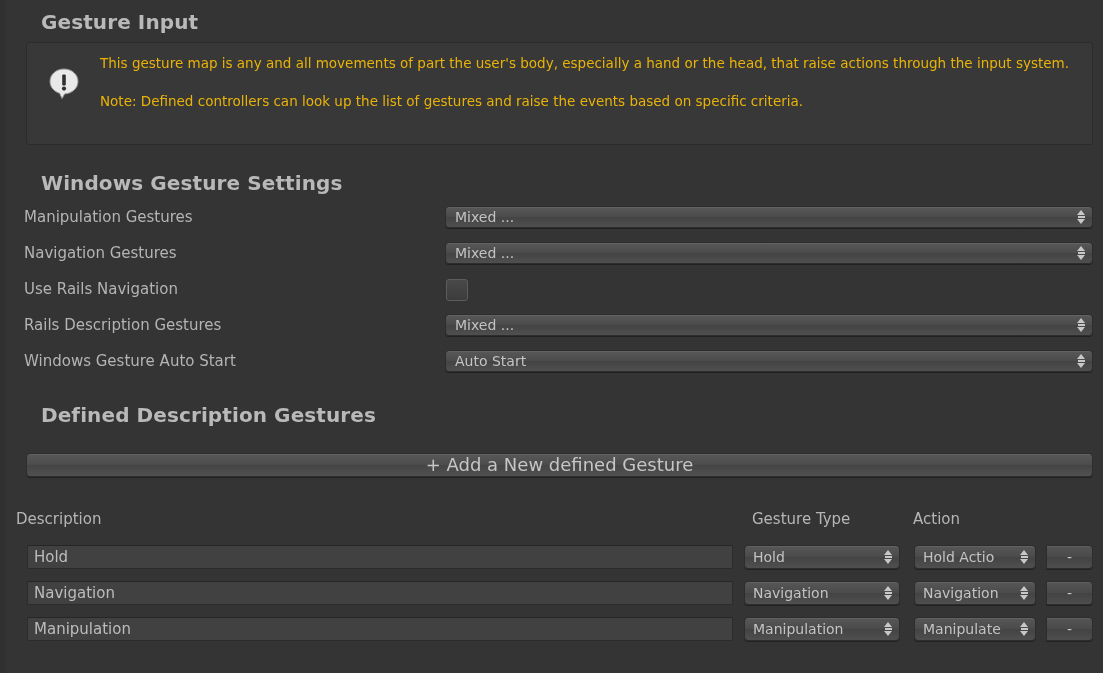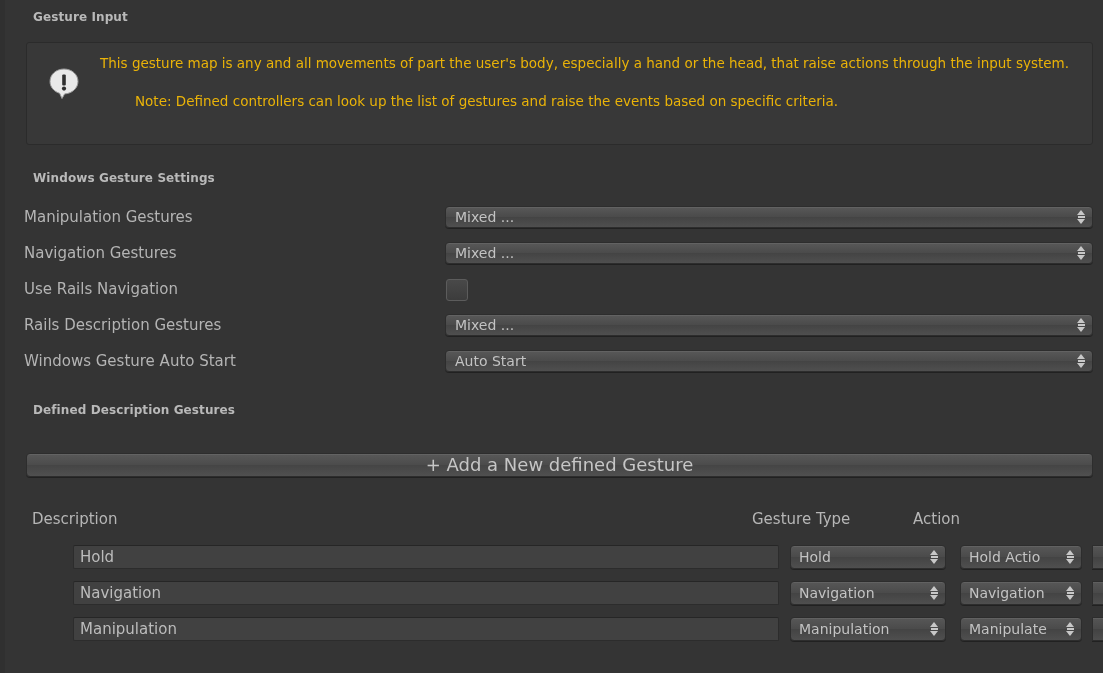--- a/index.html
+++ b/index.html
@@ -27,22 +27,22 @@
   .left-gutter {
     position: absolute;
     left: 0; top: 0;
     width: 5px; height: 673px;
     background: #303030;
   }
 
   
   .section-title {
     position: absolute;
-    left: 33px;
-    font-size: 12px;
+    left: 41px;
+    font-size: 20px;
     font-weight: bold;
     color: #b9b9b9;
     letter-spacing: 0.1px;
     white-space: nowrap;
   }
   #title-gesture-input    { top: 10px; }
   #title-windows-settings { top: 171px; }
   #title-defined          { top: 403px; }
 
   
@@ -67,21 +67,21 @@
   .helpbox-text {
     position: absolute;
     left: 73px;
     top: 11px;
     right: 10px;
     font-size: 13.5px;
     color: #eab308;
     line-height: 19px;
   }
   .helpbox-text p { margin: 0; }
-  .helpbox-text p.note { margin-top: 19px; margin-left: 35px; }
+  .helpbox-text p.note { margin-top: 19px; }
 
   
   .prop-row {
     position: absolute;
     left: 0;
     width: 1103px;
     height: 26px;
   }
   .prop-label {
     position: absolute;
@@ -173,30 +173,29 @@
   }
 
   
   .col-header {
     position: absolute;
     top: 510px;
     font-size: 15px;
     color: #b6b6b6;
     white-space: nowrap;
   }
-  #header-description  { left: 32px; text-align: right; }
+  #header-description  { left: 16px; text-align: right; }
   #header-gesture-type { left: 752px; }
   #header-action       { left: 913px; }
 
   .grow-row {
     position: absolute;
     left: 0;
     width: 942px;
     height: 30px;
-    margin-left: 46px;
   }
 
   
   .textfield {
     position: absolute;
     left: 27px;
     top: 3px;
     width: 706px;
     height: 24px;
     box-sizing: border-box;

